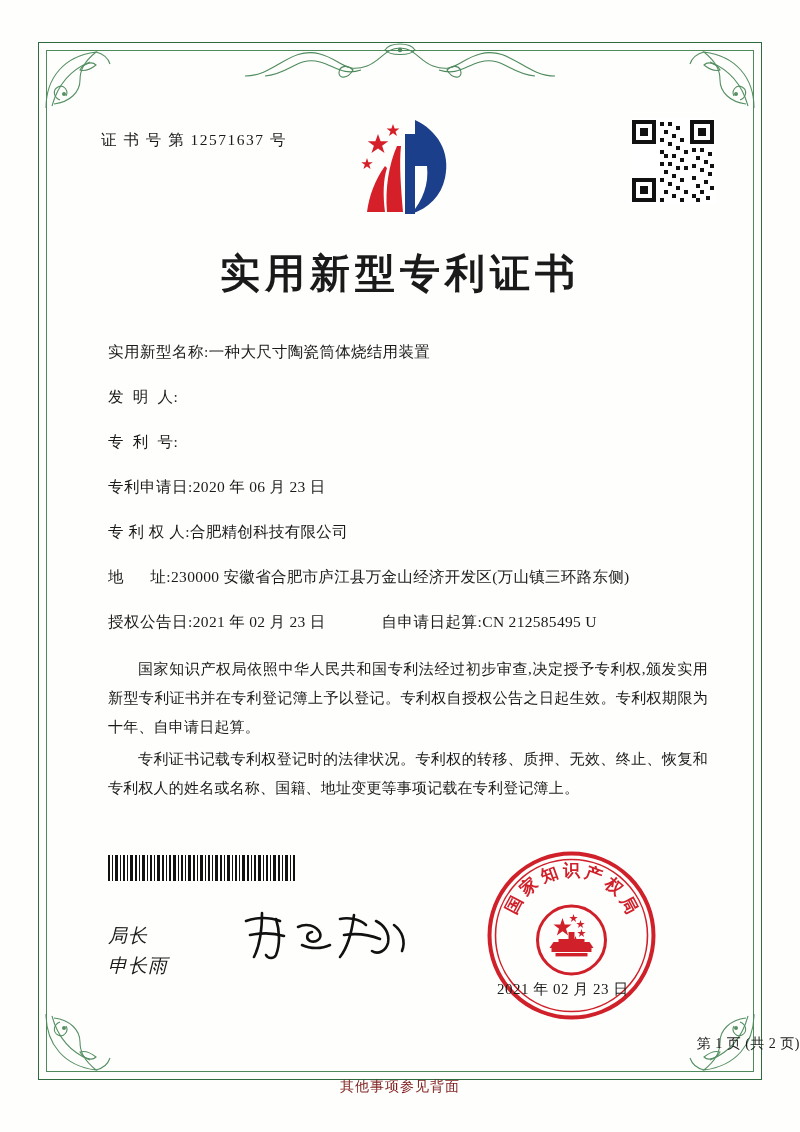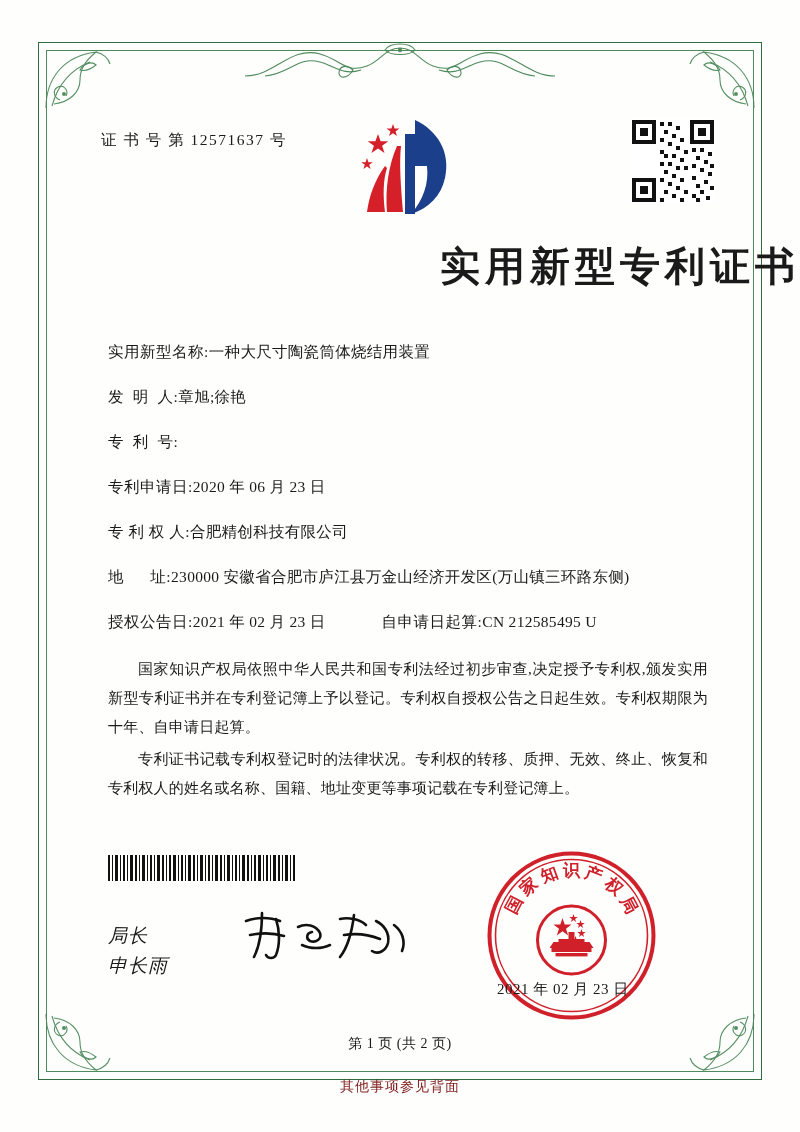--- a/index.html
+++ b/index.html
@@ -90,22 +90,22 @@
     top: 118px;
     width: 86px;
     height: 86px;
   }
   .qr svg { width:100%; height:100%; display:block; }
 
   
   .title {
     position: absolute;
     left: 0; right: 0;
-    top: 239px;
-    text-align: right;
+    top: 246px;
+    text-align: center;
     font-size: 40px;
     font-weight: bold;
     letter-spacing: 5px;
     font-family: "DejaVu Sans", sans-serif;
   }
 
   
   .fields {
     position: absolute;
     left: 108px;
@@ -195,21 +195,21 @@
     top: 980px;
     font-size: 15px;
     letter-spacing: .5px;
   }
 
   
   .page-no {
     position: absolute;
     left: 0; right: 0;
     top: 1035px;
-    text-align: center;
+    text-align: right;
     font-size: 14px;
     letter-spacing: .5px;
   }
   .footnote {
     position: absolute;
     left: 0; right: 0;
     top: 1078px;
     text-align: center;
     font-size: 14px;
     letter-spacing: 1px;
@@ -358,21 +358,20 @@
 
   <div class="title">实用新型专利证书</div>
 
   <div class="fields">
     <div class="field">
       <span class="lbl">实用新型名称:</span>
       <span class="val">一种大尺寸陶瓷筒体烧结用装置</span>
     </div>
     <div class="field">
       <span class="lbl">发  明  人:</span>
-      <span class="val">章旭;徐艳</span>
     </div>
     <div class="field">
       <span class="lbl">专  利  号:</span>
     </div>
     <div class="field">
       <span class="lbl">专利申请日:</span>
       <span class="val">2020 年 06 月 23 日</span>
     </div>
     <div class="field">
       <span class="lbl">专 利 权 人:</span>

